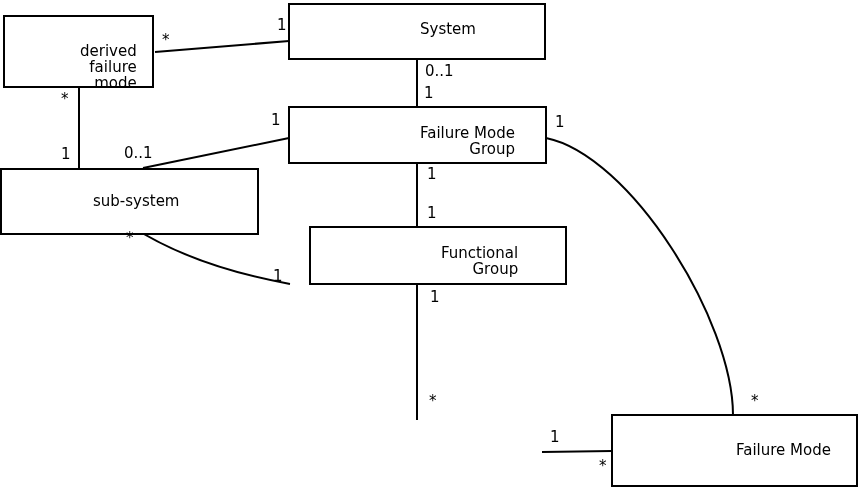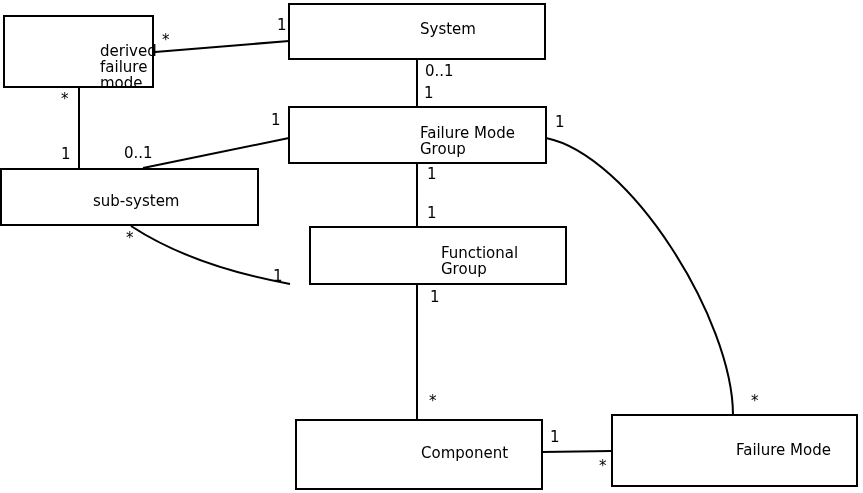--- a/index.html
+++ b/index.html
@@ -32,20 +32,21 @@
   .box {
     position: absolute;
     background: #ffffff;
     border: 2px solid #000000;
     box-sizing: border-box;
   }
   .lbl {
     position: absolute;
     line-height: 16px;
     white-space: nowrap;
+    text-align: right;
   }
   .lbl span { display: block; }
   .mult {
     position: absolute;
     line-height: 15px;
     white-space: nowrap;
   }
 </style>
 </head>
 <body>
@@ -58,58 +59,53 @@
     <path d="M 143 168 L 289 138"></path>
     <path d="M 417 59 L 417 107"></path>
     <path d="M 417 163 L 417 227"></path>
     <path d="M 131 226 Q 192 266 290 284"></path>
     <path d="M 417 284 L 417 420"></path>
     <path d="M 542 452 L 612 451"></path>
     <path d="M 546 138 C 630 155 733 320 733 415"></path>
   </svg>
 
   <div class="box" style="left:3px; top:15px; width:151px; height:73px;">
-    <div class="lbl" style="left:75px; top:26px;margin-left:20px;">
+    <div class="lbl" style="left:75px; top:26px;">
       <span>derived</span>
       <span>failure</span>
       <span>mode</span>
     </div>
   </div>
 
   <div class="box" style="left:288px; top:3px; width:258px; height:57px;">
     <div class="lbl" style="left:130px; top:16px;">
       <span>System</span>
     </div>
   </div>
 
   <div class="box" style="left:288px; top:106px; width:259px; height:58px;">
     <div class="lbl" style="left:130px; top:17px;">
       <span>Failure Mode</span>
       <span>Group</span>
     </div>
   </div>
 
-  <div class="box" style="left:0px; top:168px; width:259px; height:58px;">
+  <div class="box" style="left:0px; top:168px; width:259px; height:67px;">
     <div class="lbl" style="left:91px; top:23px;">
       <span>sub-system</span>
     </div>
   </div>
 
   <div class="box" style="left:289px; top:226px; width:258px; height:59px;margin-left:20px;">
     <div class="lbl" style="left:130px; top:17px;">
       <span>Functional</span>
       <span>Group</span>
     </div>
   </div>
 
-  <div class="box" style="left:295px; top:419px; width:248px; height:71px;">
-    <div class="lbl" style="left:124px; top:24px;">
-      <span>Component</span>
-    </div>
-  </div>
 
   <div class="box" style="left:611px; top:414px; width:247px; height:73px;">
     <div class="lbl" style="left:123px; top:26px;">
       <span>Failure Mode</span>
     </div>
   </div>
 
   <span class="mult" style="left:162px; top:33px;">*</span>
   <span class="mult" style="left:277px; top:18px;">1</span>
 

